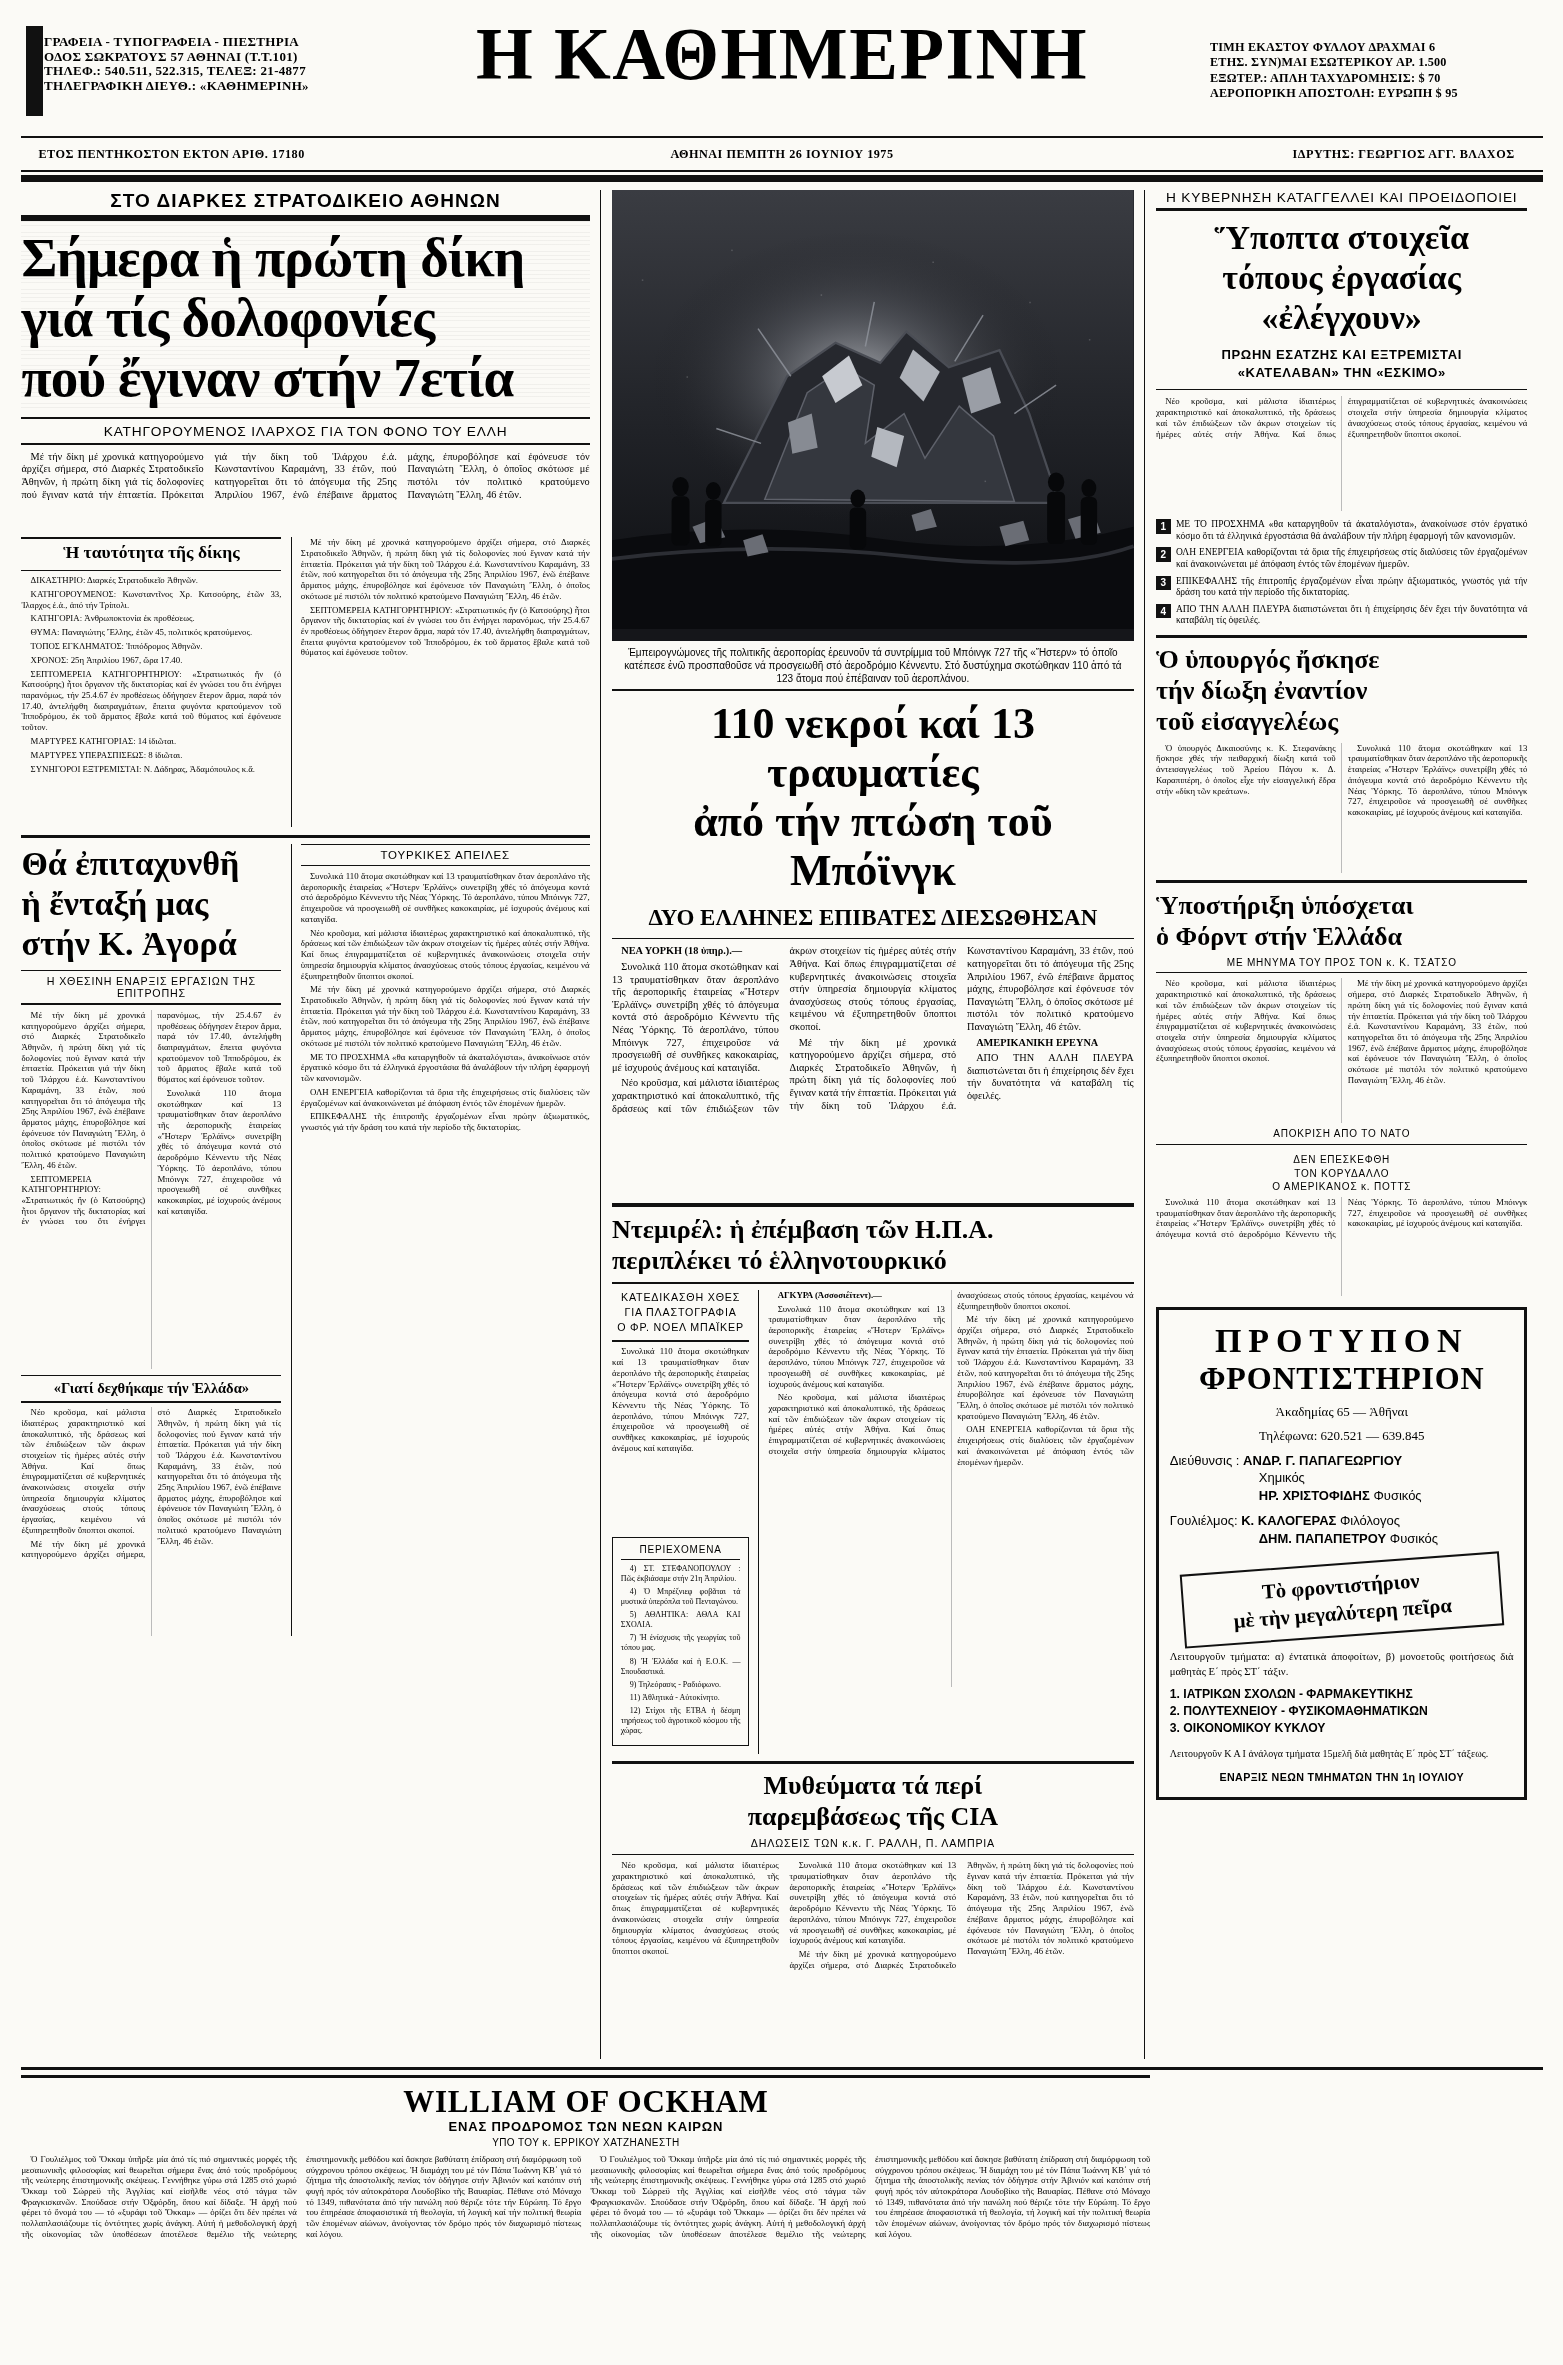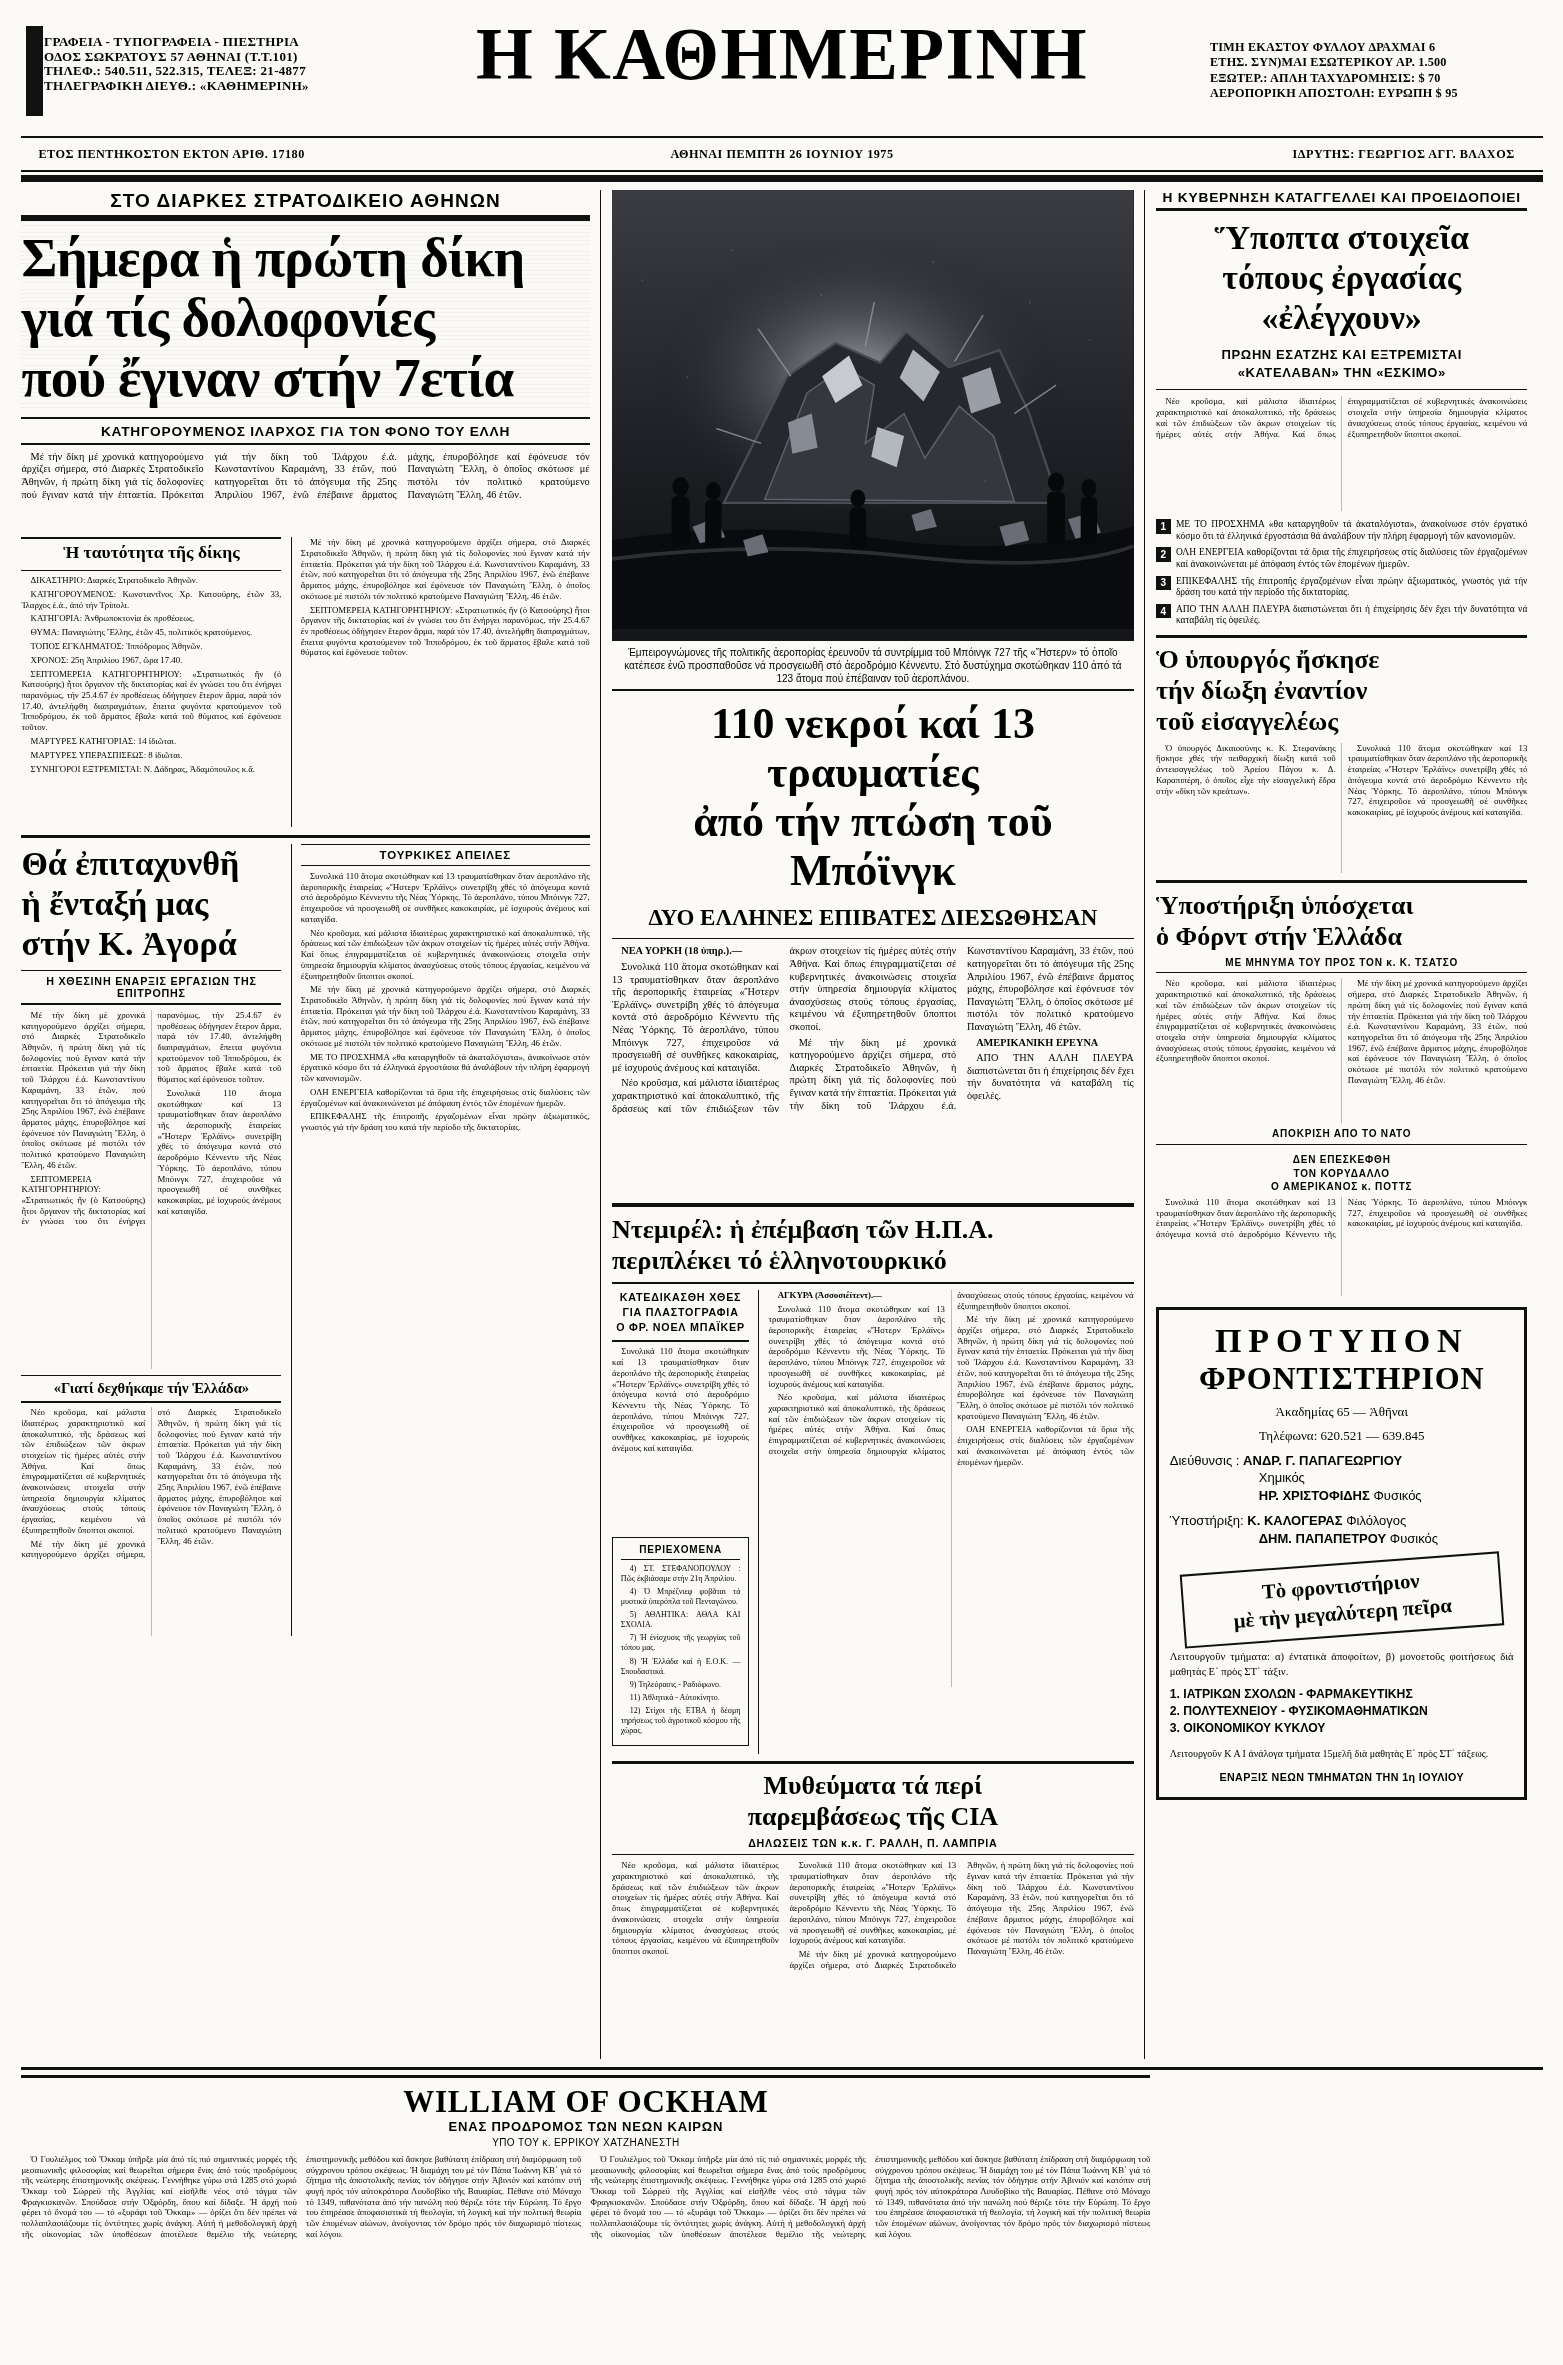--- a/index.html
+++ b/index.html
@@ -37,21 +37,21 @@
   #thickrule{margin:3.1px 21.4px 0;height:6.9px;background:#111;}
   
   #body{display:flex;margin:7.6px 21.4px 0;gap:0;}
   .colgroup{box-sizing:border-box;}
   #col-left{width:580px;padding-right:10.7px;border-right:1.5px solid #111;}
   #col-mid{width:544px;padding:0 10.7px;border-right:1.5px solid #111;}
   #col-right{width:382px;padding-left:10.7px;}
   
   .kicker{font-family:"Liberation Sans",sans-serif;font-weight:bold;font-size:19px;
     letter-spacing:1.1px;text-align:center;padding-bottom:3.8px;}
-  .kicker-sm{font-family:"Liberation Sans",sans-serif;font-weight:bold;font-size:13.7px;
+  .kicker-sm{font-family:"Liberation Sans",sans-serif;font-weight:normal;font-size:13.7px;
     letter-spacing:0.8px;text-align:center;}
   .hl-huge{font-family:"Liberation Serif",serif;font-weight:bold;font-size:55px;
     line-height:60px;letter-spacing:-0.8px;}
   .hl-big{font-family:"Liberation Serif",serif;font-weight:bold;font-size:44px;
     line-height:49px;}
   .hl-med{font-family:"Liberation Serif",serif;font-weight:bold;font-size:34px;
     line-height:40px;}
   .hl-sm{font-family:"Liberation Serif",serif;font-weight:bold;font-size:26px;
     line-height:31px;}
   .subhead{font-family:"Liberation Sans",sans-serif;font-weight:bold;font-size:13px;
@@ -480,21 +480,21 @@
           <span>Διεύθυνσις :</span>
           <b>ΑΝΔΡ. Γ. ΠΑΠΑΓΕΩΡΓΙΟΥ</b>
           <div style="padding-left:89px;">Χημικός</div>
           <div style="padding-left:89px;">
             <b>ΗΡ. ΧΡΙΣΤΟΦΙΔΗΣ</b>
             <span>Φυσικός</span>
           </div>
         </div>
 
         <div class="ad-row">
-          <span>Ὑποστήριξη:</span>
+          <span>Γουλιέλμος:</span>
           <b>Κ. ΚΑΛΟΓΕΡΑΣ</b>
           <span>Φιλόλογος</span>
           <div style="padding-left:89px;">
             <b>ΔΗΜ. ΠΑΠΑΠΕΤΡΟΥ</b>
             <span>Φυσικός</span>
           </div>
         </div>
 
         <div id="ad-stamp">
           <div>Τὸ φροντιστήριον</div>

